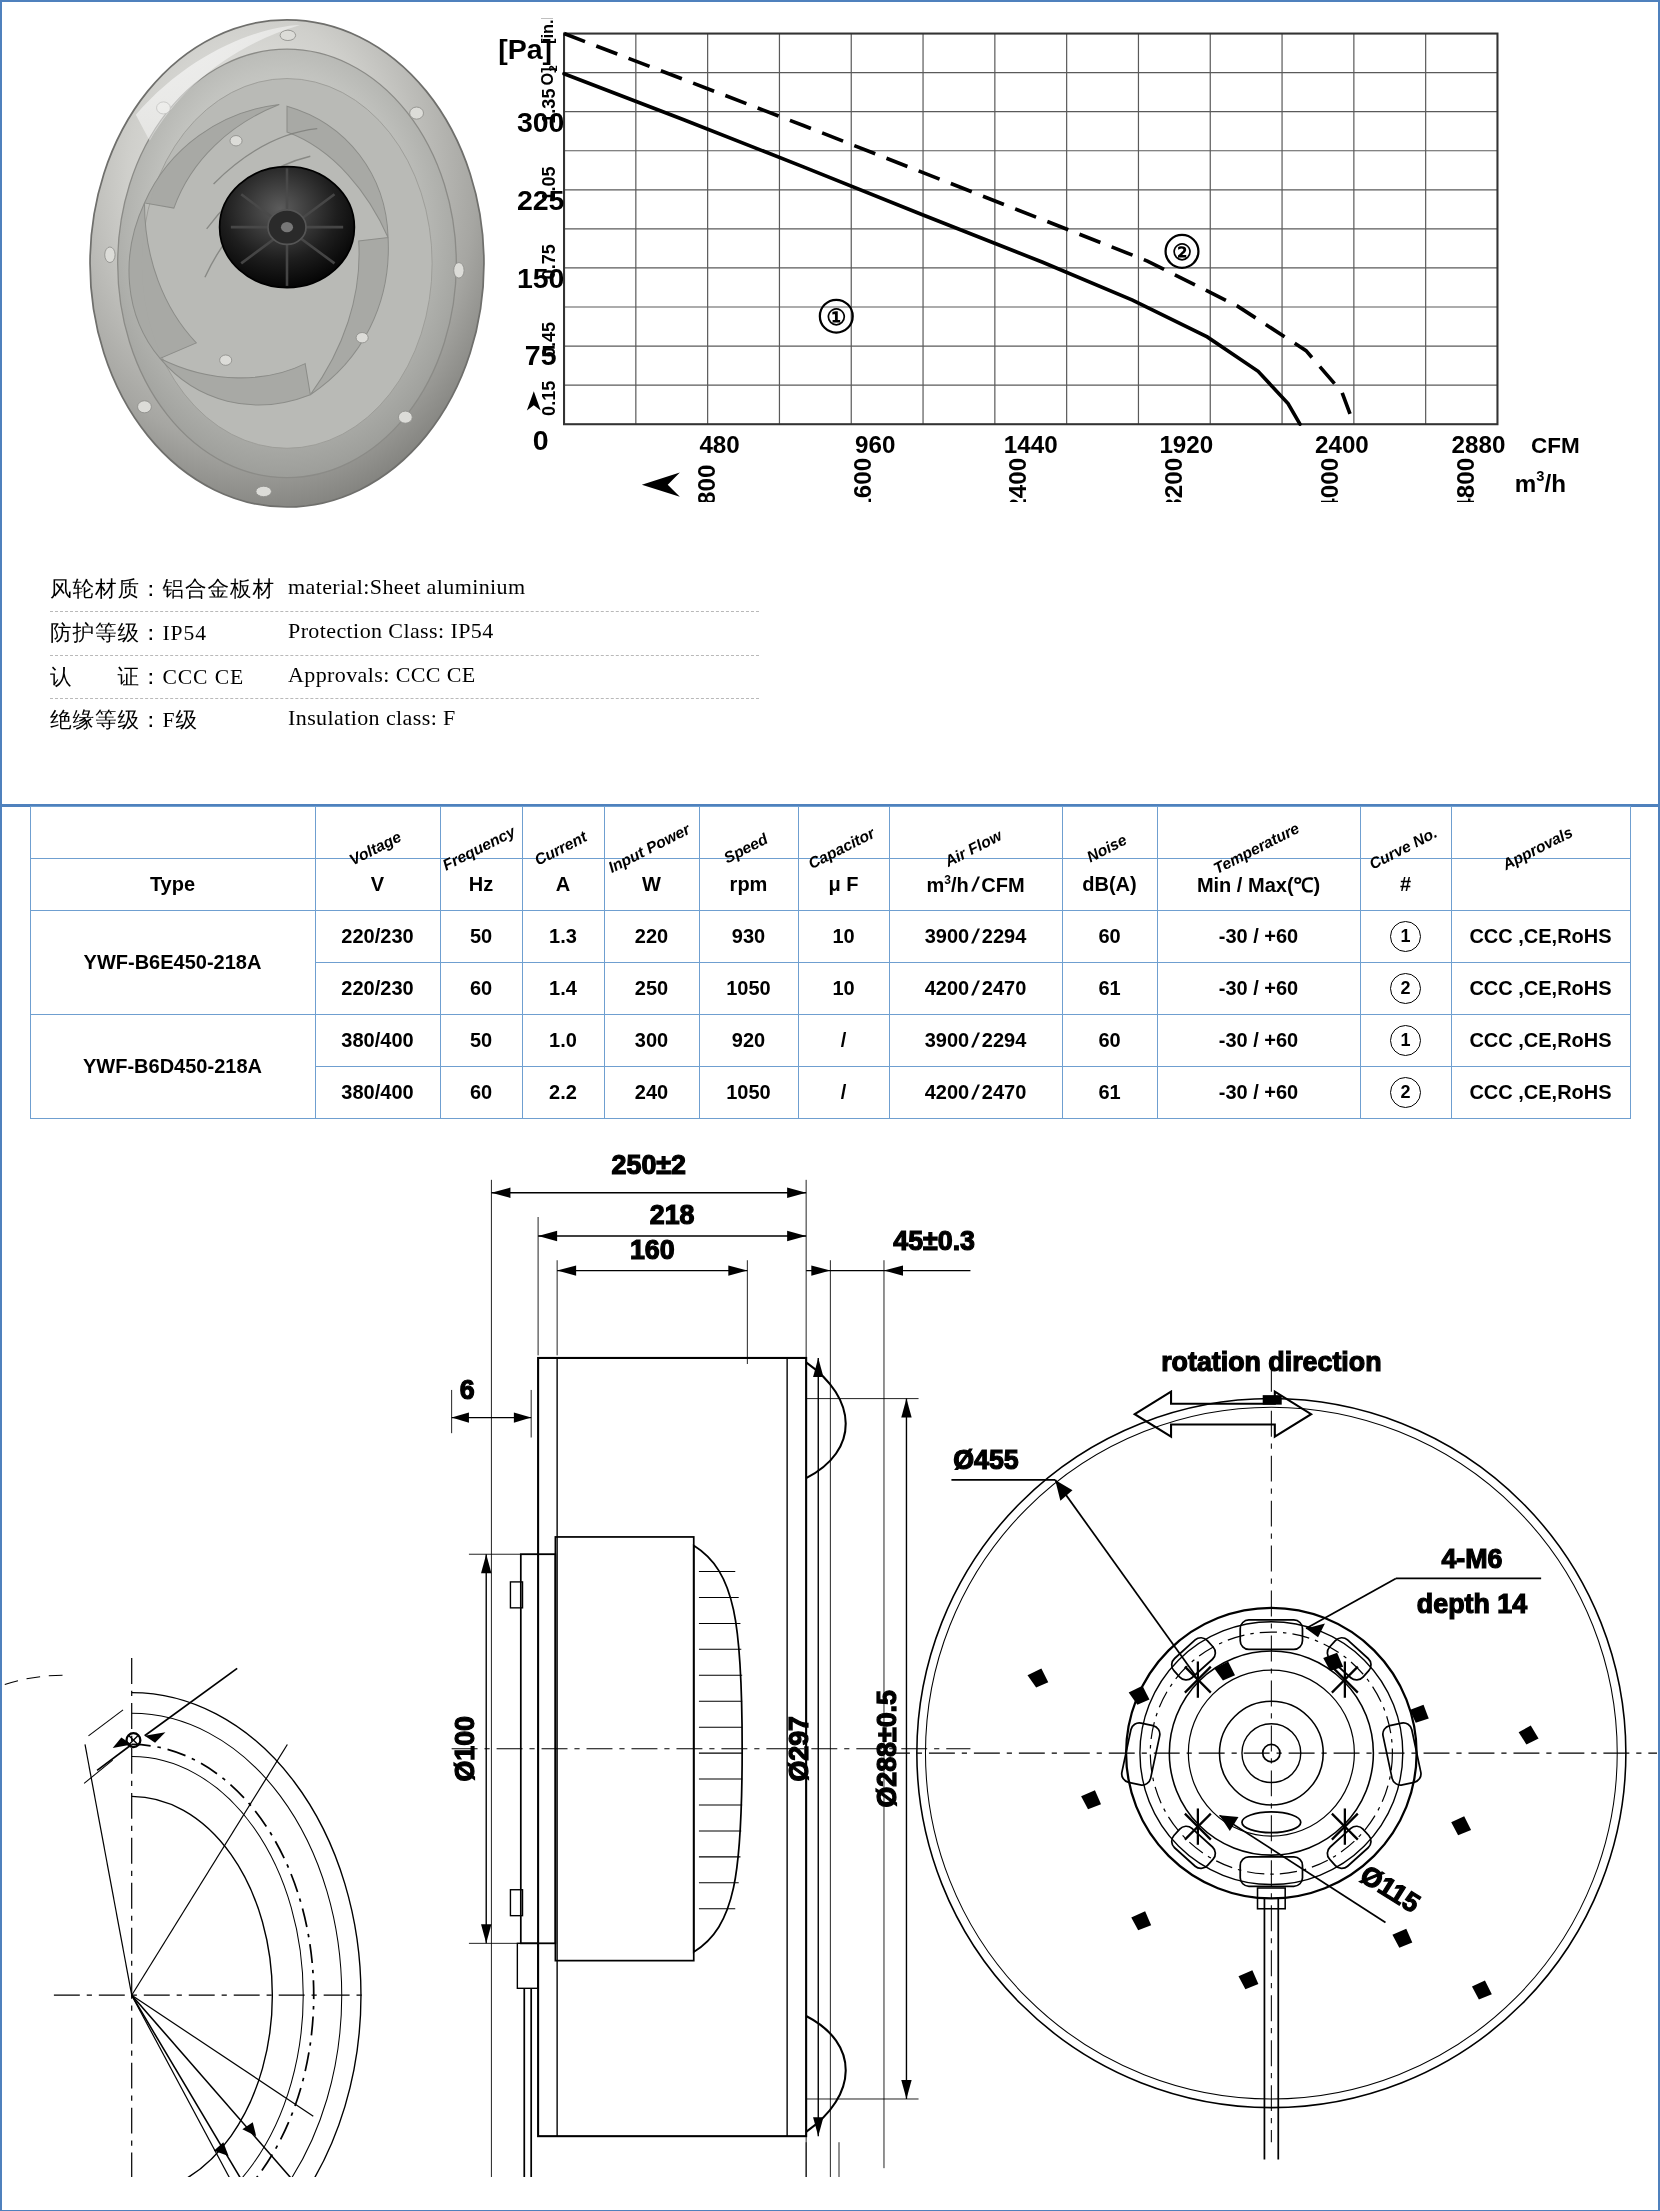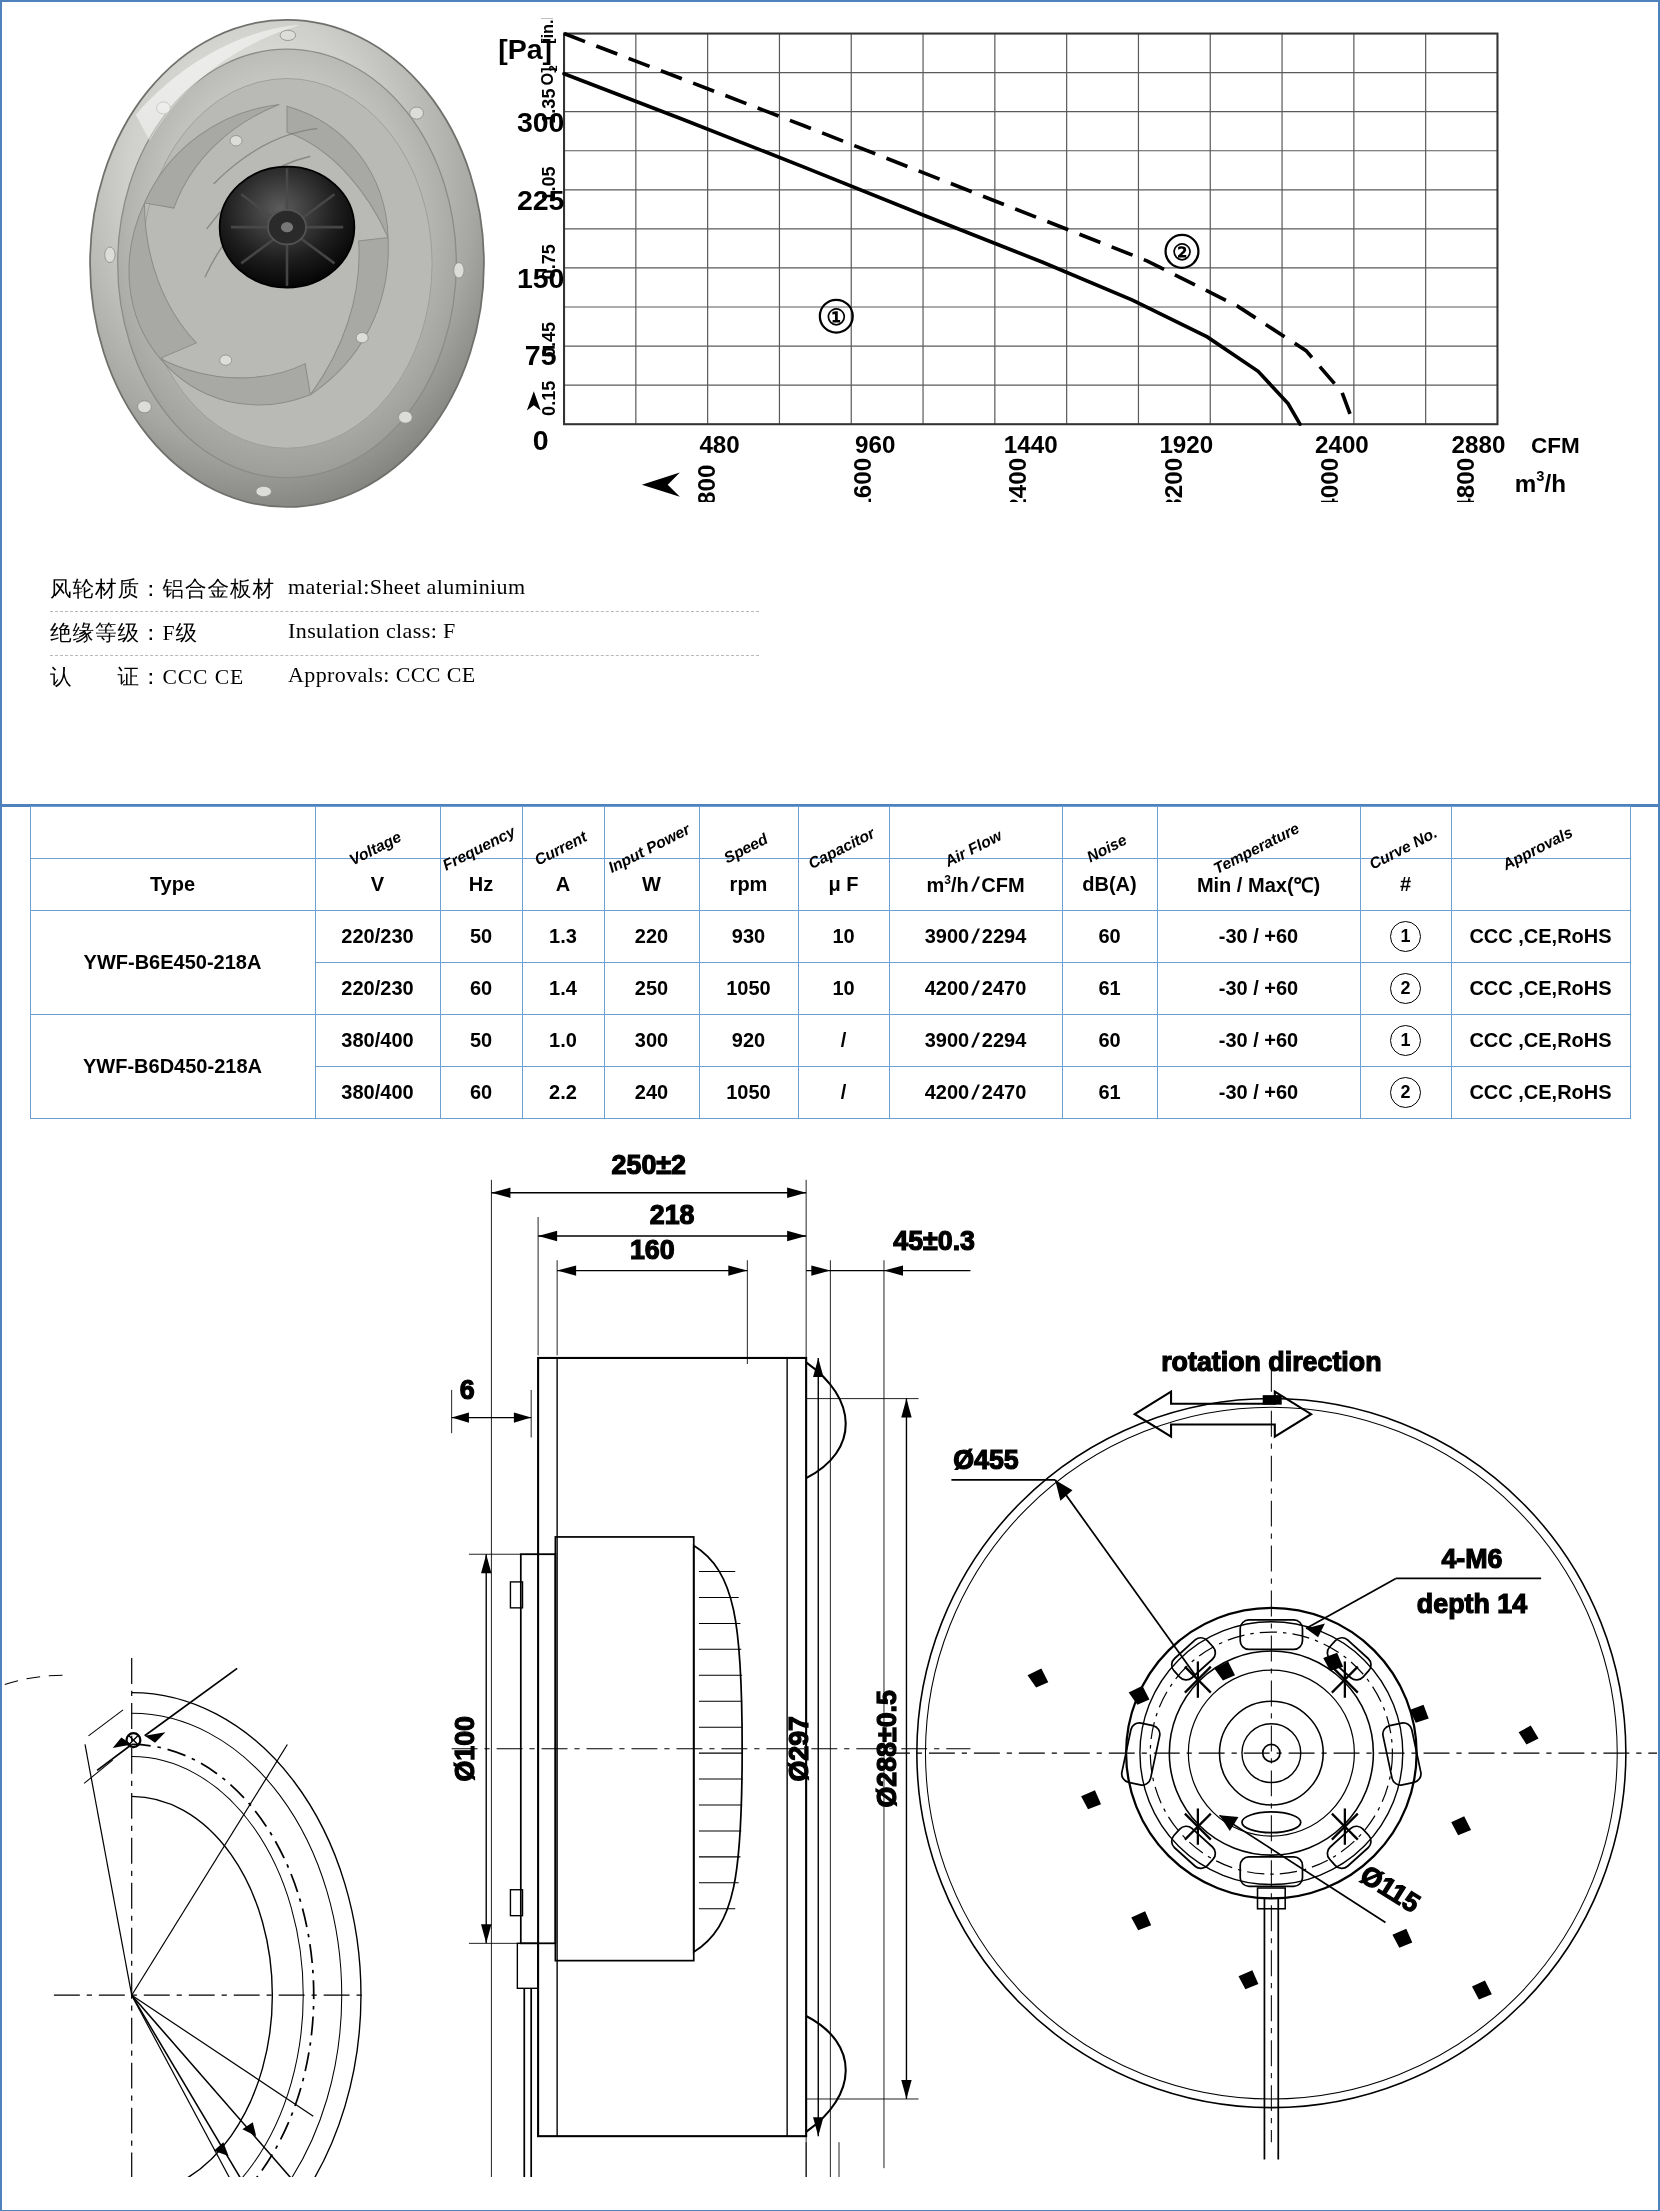--- a/index.html
+++ b/index.html
@@ -126,26 +126,30 @@
         <path d="M60 120 C120 50 200 18 250 16 C170 40 110 90 76 150 Z" fill="url(#shine)"></path>
       </svg>
     </div>
 
     <div class="specs">
       <div class="spec-row">
         <div class="sp-cn">风轮材质：铝合金板材</div>
         <div class="sp-en">material:Sheet aluminium</div>
       </div>
       <div class="spec-row">
-        <div class="sp-cn">绝缘等级：F级</div>
-        <div class="sp-en">Insulation class: F</div>
+        <div class="sp-cn">防护等级：IP54</div>
+        <div class="sp-en">Protection Class: IP54</div>
       </div>
       <div class="spec-row">
         <div class="sp-cn">认　　证：CCC CE</div>
         <div class="sp-en">Approvals: CCC  CE</div>
+      </div>
+      <div class="spec-row">
+        <div class="sp-cn">绝缘等级：F级</div>
+        <div class="sp-en">Insulation class: F</div>
       </div>
     </div>
 
     <div class="chart">
       <svg width="1124" height="484" viewBox="0 0 1300 560">
 
         <g id="chart-grid" stroke="#5a5a5a" stroke-width="1.4" fill="none">
             <line x1="158.0769230769231" y1="18" x2="158.0769230769231" y2="470"></line>
             <line x1="241.15384615384616" y1="18" x2="241.15384615384616" y2="470"></line>
             <line x1="324.2307692307692" y1="18" x2="324.2307692307692" y2="470"></line>

